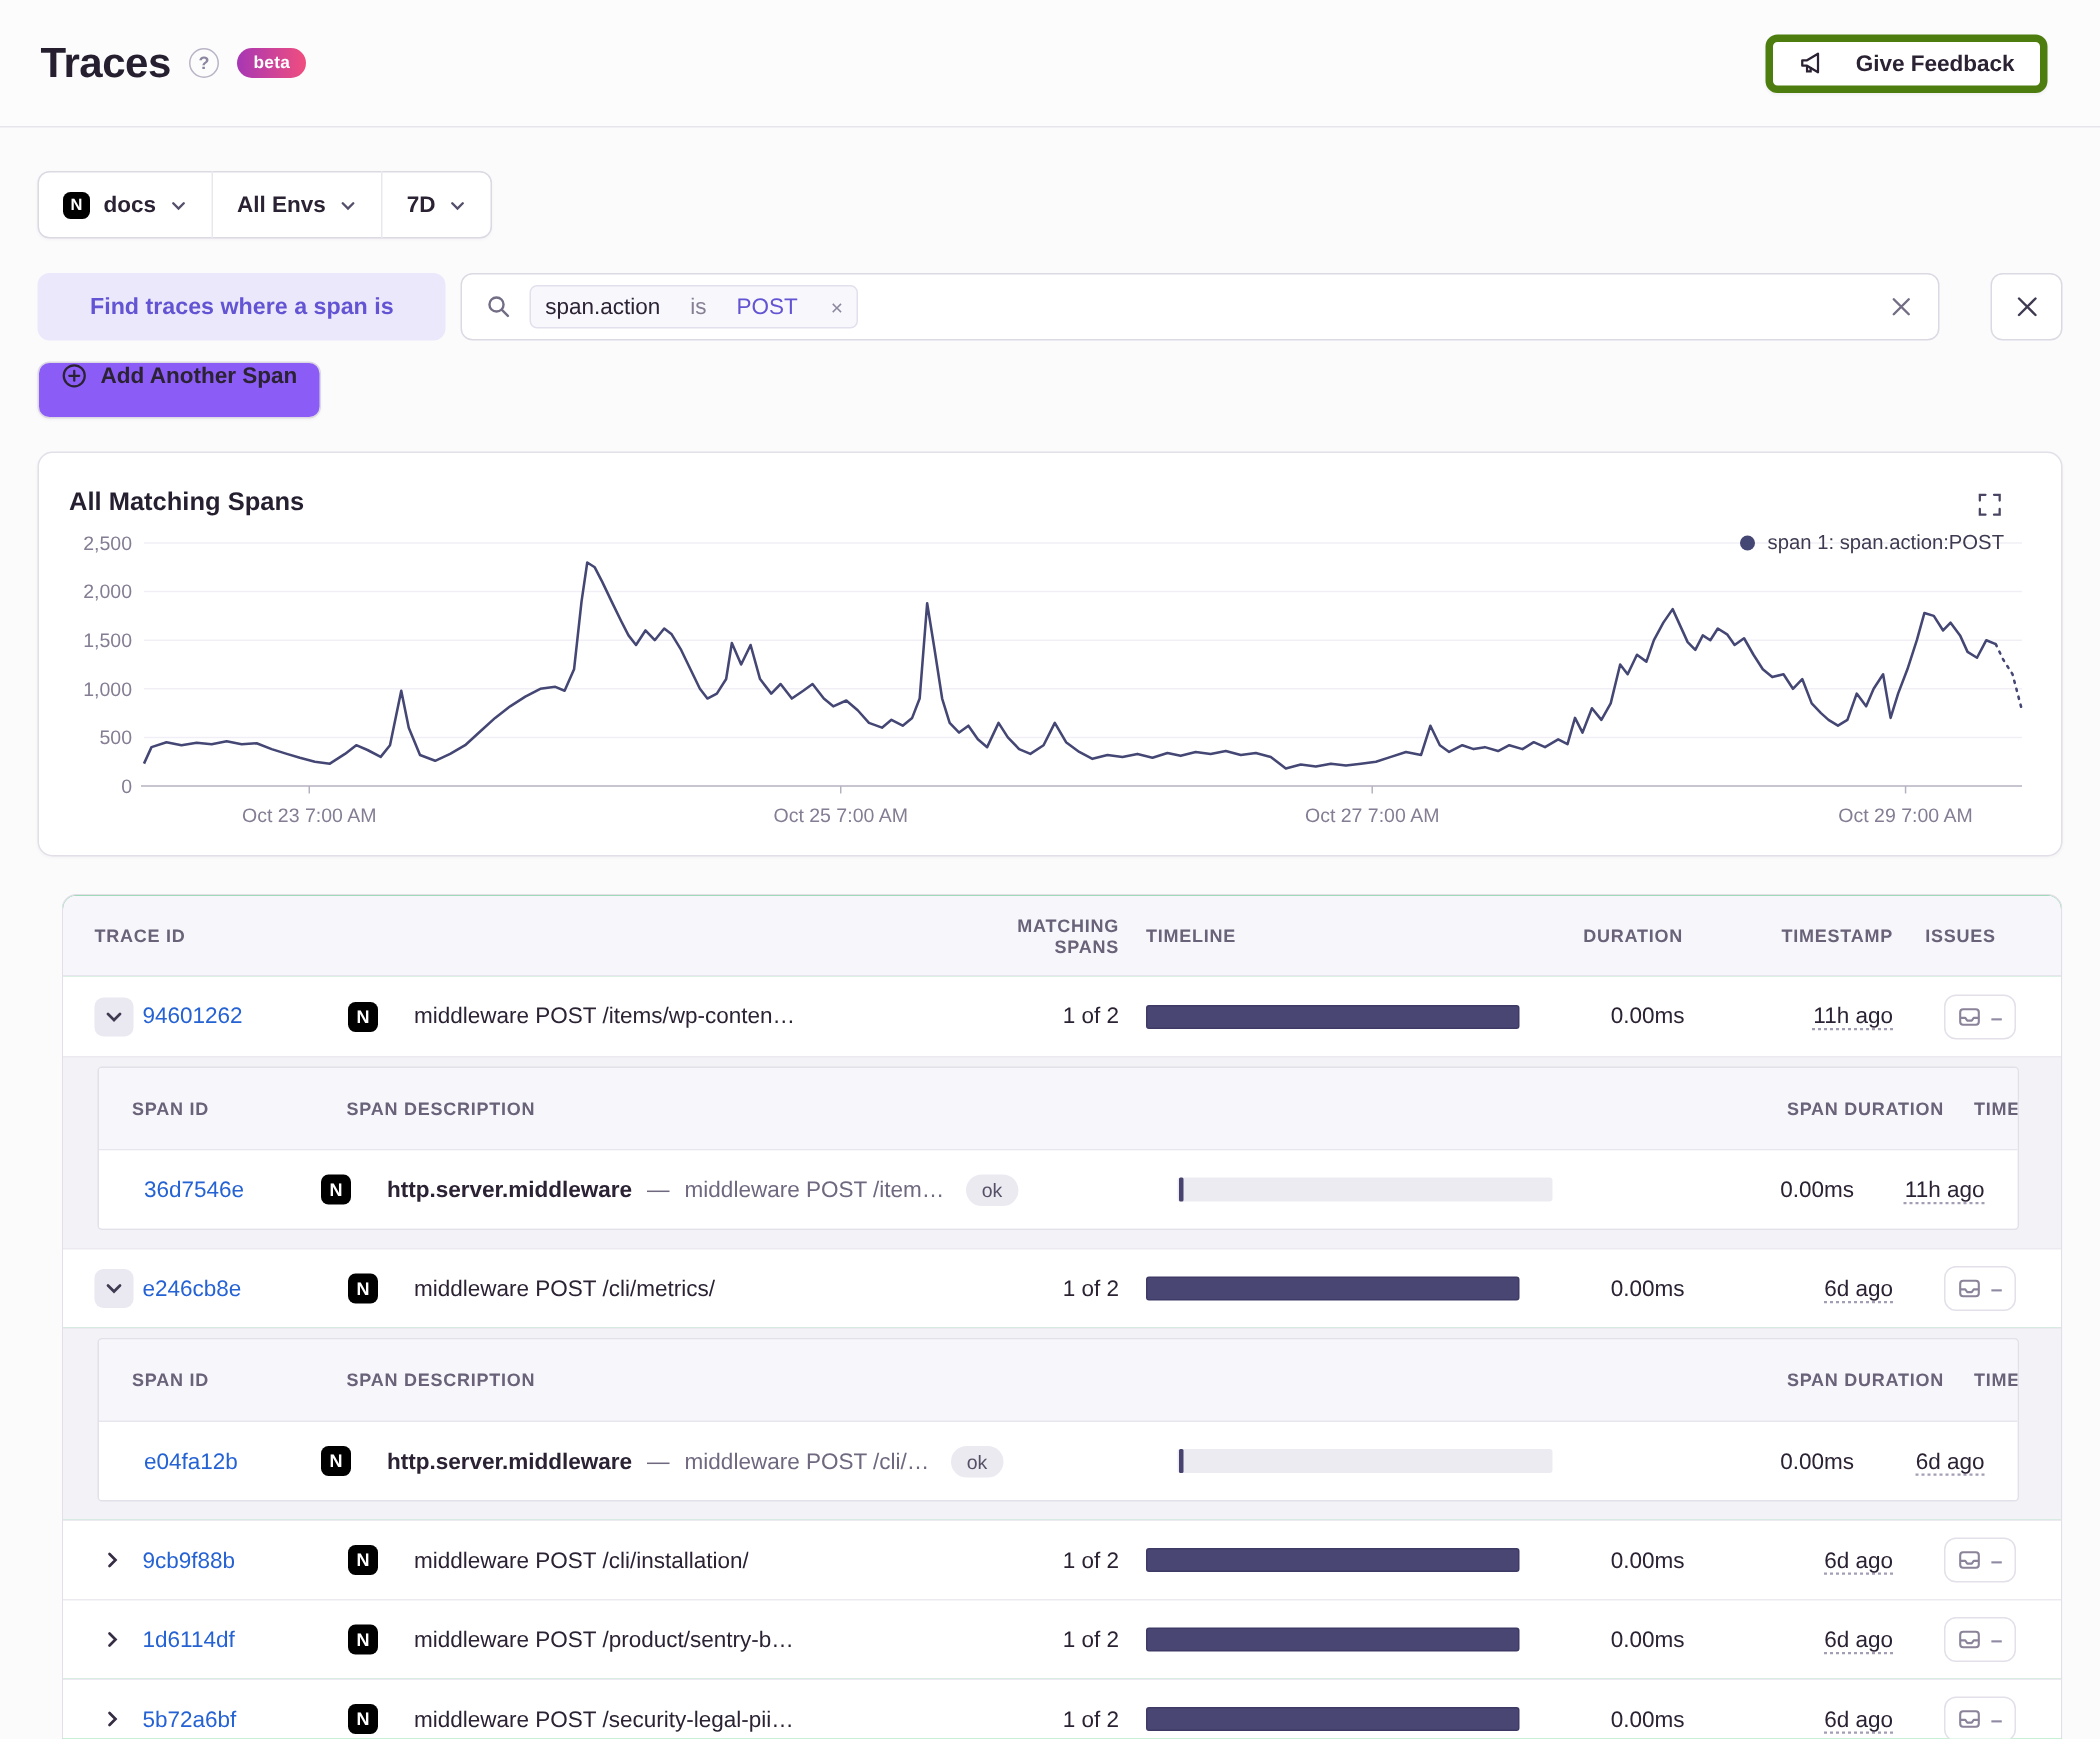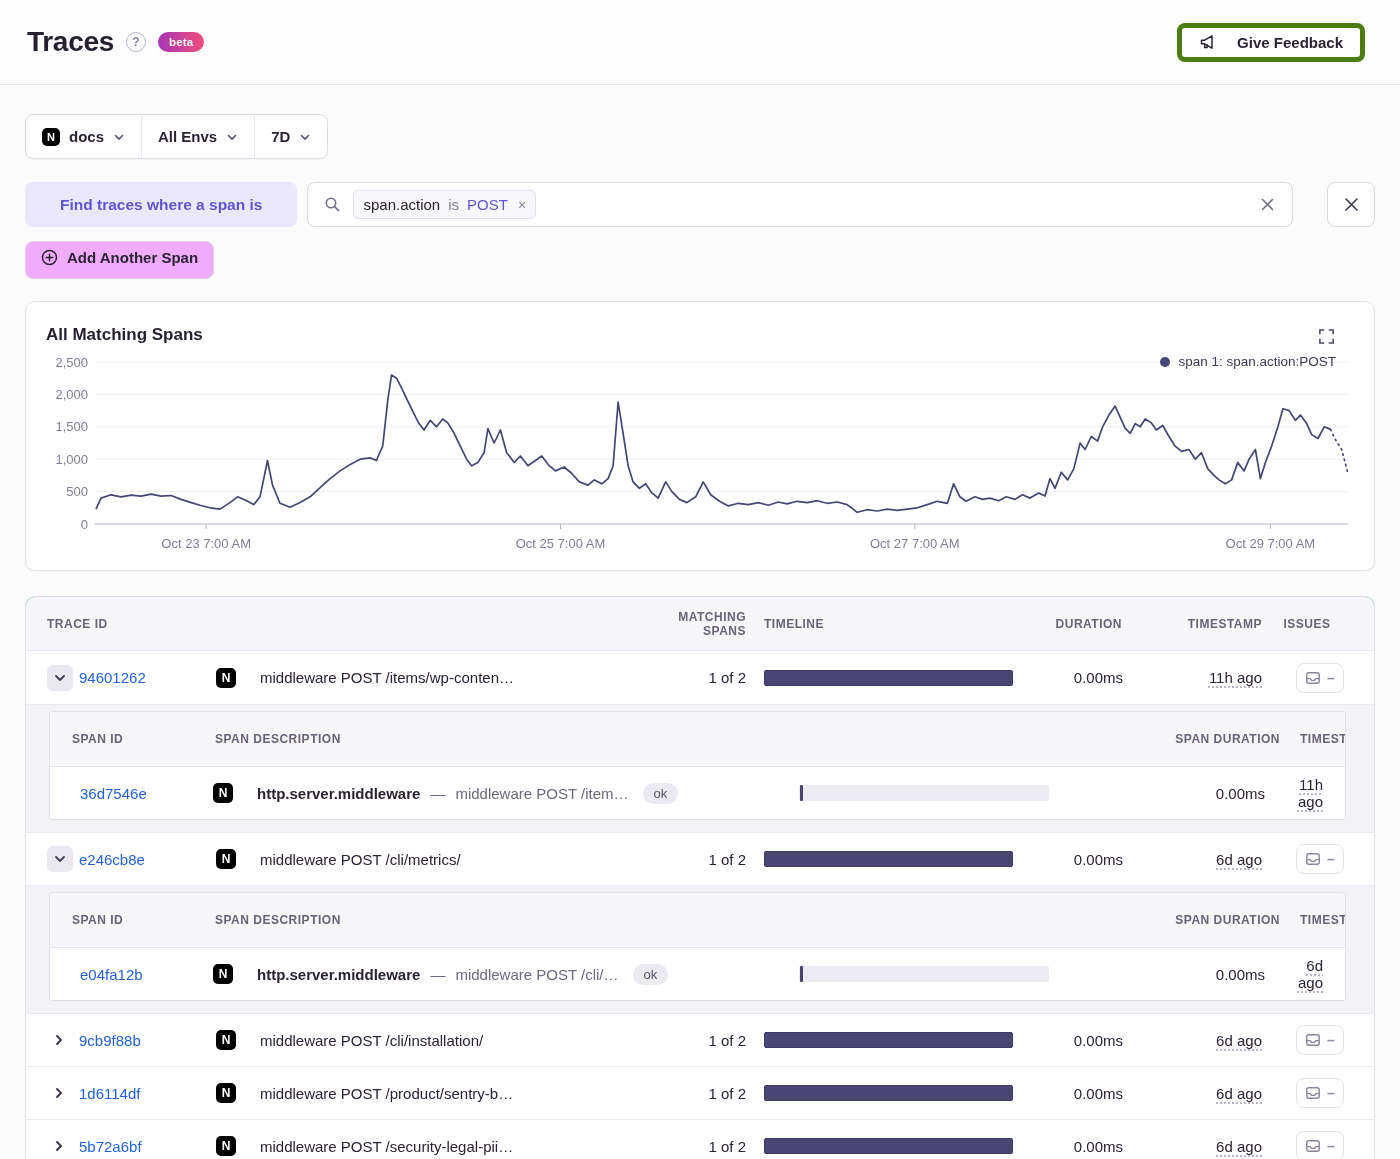--- a/index.html
+++ b/index.html
@@ -45,50 +45,50 @@
   .query-row { margin-top:23px; display:flex; align-items:stretch; gap:10px; }
   .where-label {
     background:#ece8fb; color:var(--accent); font-weight:700; font-size:15.5px;
     border-radius:8px; display:flex; align-items:center; padding:0 35px; height:45px; flex:0 0 auto;
   }
   .searchbox {
     flex:1 1 auto; height:45px; background:#fff; border:1px solid #dcd9e3; border-radius:8px;
     display:flex; align-items:center; padding:0 16px; gap:12px; margin-right:24px;
   }
   .token {
-    display:inline-flex; align-items:center; gap:8px; background:#f8f7fb; border:1px solid #e3e0ee;
+    display:inline-flex; align-items:center; gap:20px; background:#f8f7fb; border:1px solid #e3e0ee;
     border-radius:5px; padding:5px 9px; font-size:15px; cursor:default;justify-content:center;
   }
   .tk { color:#2b2233; } .top { color:#857e94; } .tv { color:var(--accent); }
   .tx { color:#8d87a0; font-size:14px; padding-left:2px; cursor:pointer; }
   .clear-x { margin-left:auto; color:#736d85; cursor:pointer; display:flex; }
   .del-span {
     width:48px; height:45px; background:#fff; border:1px solid #dcd9e3; border-radius:8px;
     display:flex; align-items:center; justify-content:center; cursor:pointer; color:#3f3a52; flex:0 0 auto;
   }
   .add-span {
-    margin-top:14px; display:flex; align-items:flex-end; gap:9px; height:38px; padding:12px 15px;
-    background:#f0abfc; border:1px solid #dcd9e3; border-radius:8px; box-shadow:0 1px 2px rgba(43,34,51,.04);
+    margin-top:14px; display:flex; align-items:flex-start; gap:9px; height:38px; padding:0 15px;
+    background:#8b5cf6; border:1px solid #dcd9e3; border-radius:8px; box-shadow:0 1px 2px rgba(43,34,51,.04);
     font-family:inherit; font-size:15px; font-weight:700; color:#2b2233; cursor:pointer;
   }
 
   .chart-card {
     margin-top:22px; height:270px; background:#fff; border:1px solid #e2dfe8; border-radius:10px;
     position:relative; box-shadow:0 1px 2px rgba(43,34,51,.04);
   }
   .chart-title { position:absolute; left:20px; top:23px; font-size:17px; font-weight:700; color:#251f30; }
   .expand-btn { position:absolute; right:39px; top:26px; background:none; border:none; cursor:pointer; color:#4a4462; padding:0; }
   .legend { position:absolute; right:38px; top:52px; display:flex; align-items:center; gap:8px; font-size:13.5px; color:#3f3a52; }
   .legend-dot { width:10px; height:10px; border-radius:50%; background:var(--chart-line); }
   #chart-svg { position:absolute; left:0; top:0; width:1348px; height:268px; }
   #chart-svg text { font-family:"Liberation Sans", sans-serif; font-size:13px; fill:#847d93; }
 
   .table-card {
     margin-top:25px; background:#22c55e; border:1px solid #e2dfe8; border-bottom:none;
-    border-radius:10px 10px 0 0; overflow:hidden; height:564px;
+    border-radius:10px 10px 0 0; overflow:hidden; height:564px;margin-left:16px;
   }
   .trow {
     display:grid; align-items:center;
     grid-template-columns:50px 96px minmax(0,1fr) 90px 16px 251px 110px 147px 104px;
   }
   .thead { height:54px; background:#f7f6fa; border-bottom:1px solid #e8e5ee; }
   .hlabel { font-size:12px; font-weight:700; color:#696279; letter-spacing:.5px; text-transform:uppercase; }
   .th1 { grid-column:1/3; padding-left:21px; }
   .th2 { grid-column:3; padding-left:44px; }
   .th3 { grid-column:4; text-align:right; }
@@ -125,21 +125,21 @@
   .subtable { border:1px solid #e3e0ea; border-radius:3px; overflow:hidden; background:#fff; }
   .srow {
     display:grid; align-items:center;
     grid-template-columns:145px 572px 252px 201px minmax(0,1fr);
   }
   .shead { height:55px; background:#f7f6fa; border-bottom:1px solid #e8e5ee;gap:20px; }
   .sh1 { grid-column:1; padding-left:22px; }
   .sh2 { grid-column:2; }
   .sh3 { grid-column:4; text-align:right; }
   .sh4 { grid-column:5; text-align:right; padding-right:22px; }
-  .sbody { height:52px; background:#fff;gap:15px; }
+  .sbody { height:52px; background:#fff; }
   .sc-id { padding-left:30px; }
   .sc-desc { display:flex; align-items:center; min-width:0; padding-left:3px; }
   .sc-desc .nicon { margin-right:24px; }
   .op { font-weight:700; color:#2b2233; white-space:nowrap; }
   .sep { color:#6f687f; margin:0 10px; }
   .sdesc { color:#6f687f; white-space:nowrap; overflow:hidden; }
   .okpill { margin-left:14px; background:#eceaf1; color:#565066; font-size:13px; border-radius:11px; padding:3px 11px; flex:0 0 auto; }
   .sc-tl { padding-left:2px; }
   .stl-track { width:100%; height:16px; background:#edebf2; border-radius:2px; position:relative; }
   .stl-tick { position:absolute; left:1px; top:0; width:3px; height:16px; background:#47436e; border-radius:1px; }

